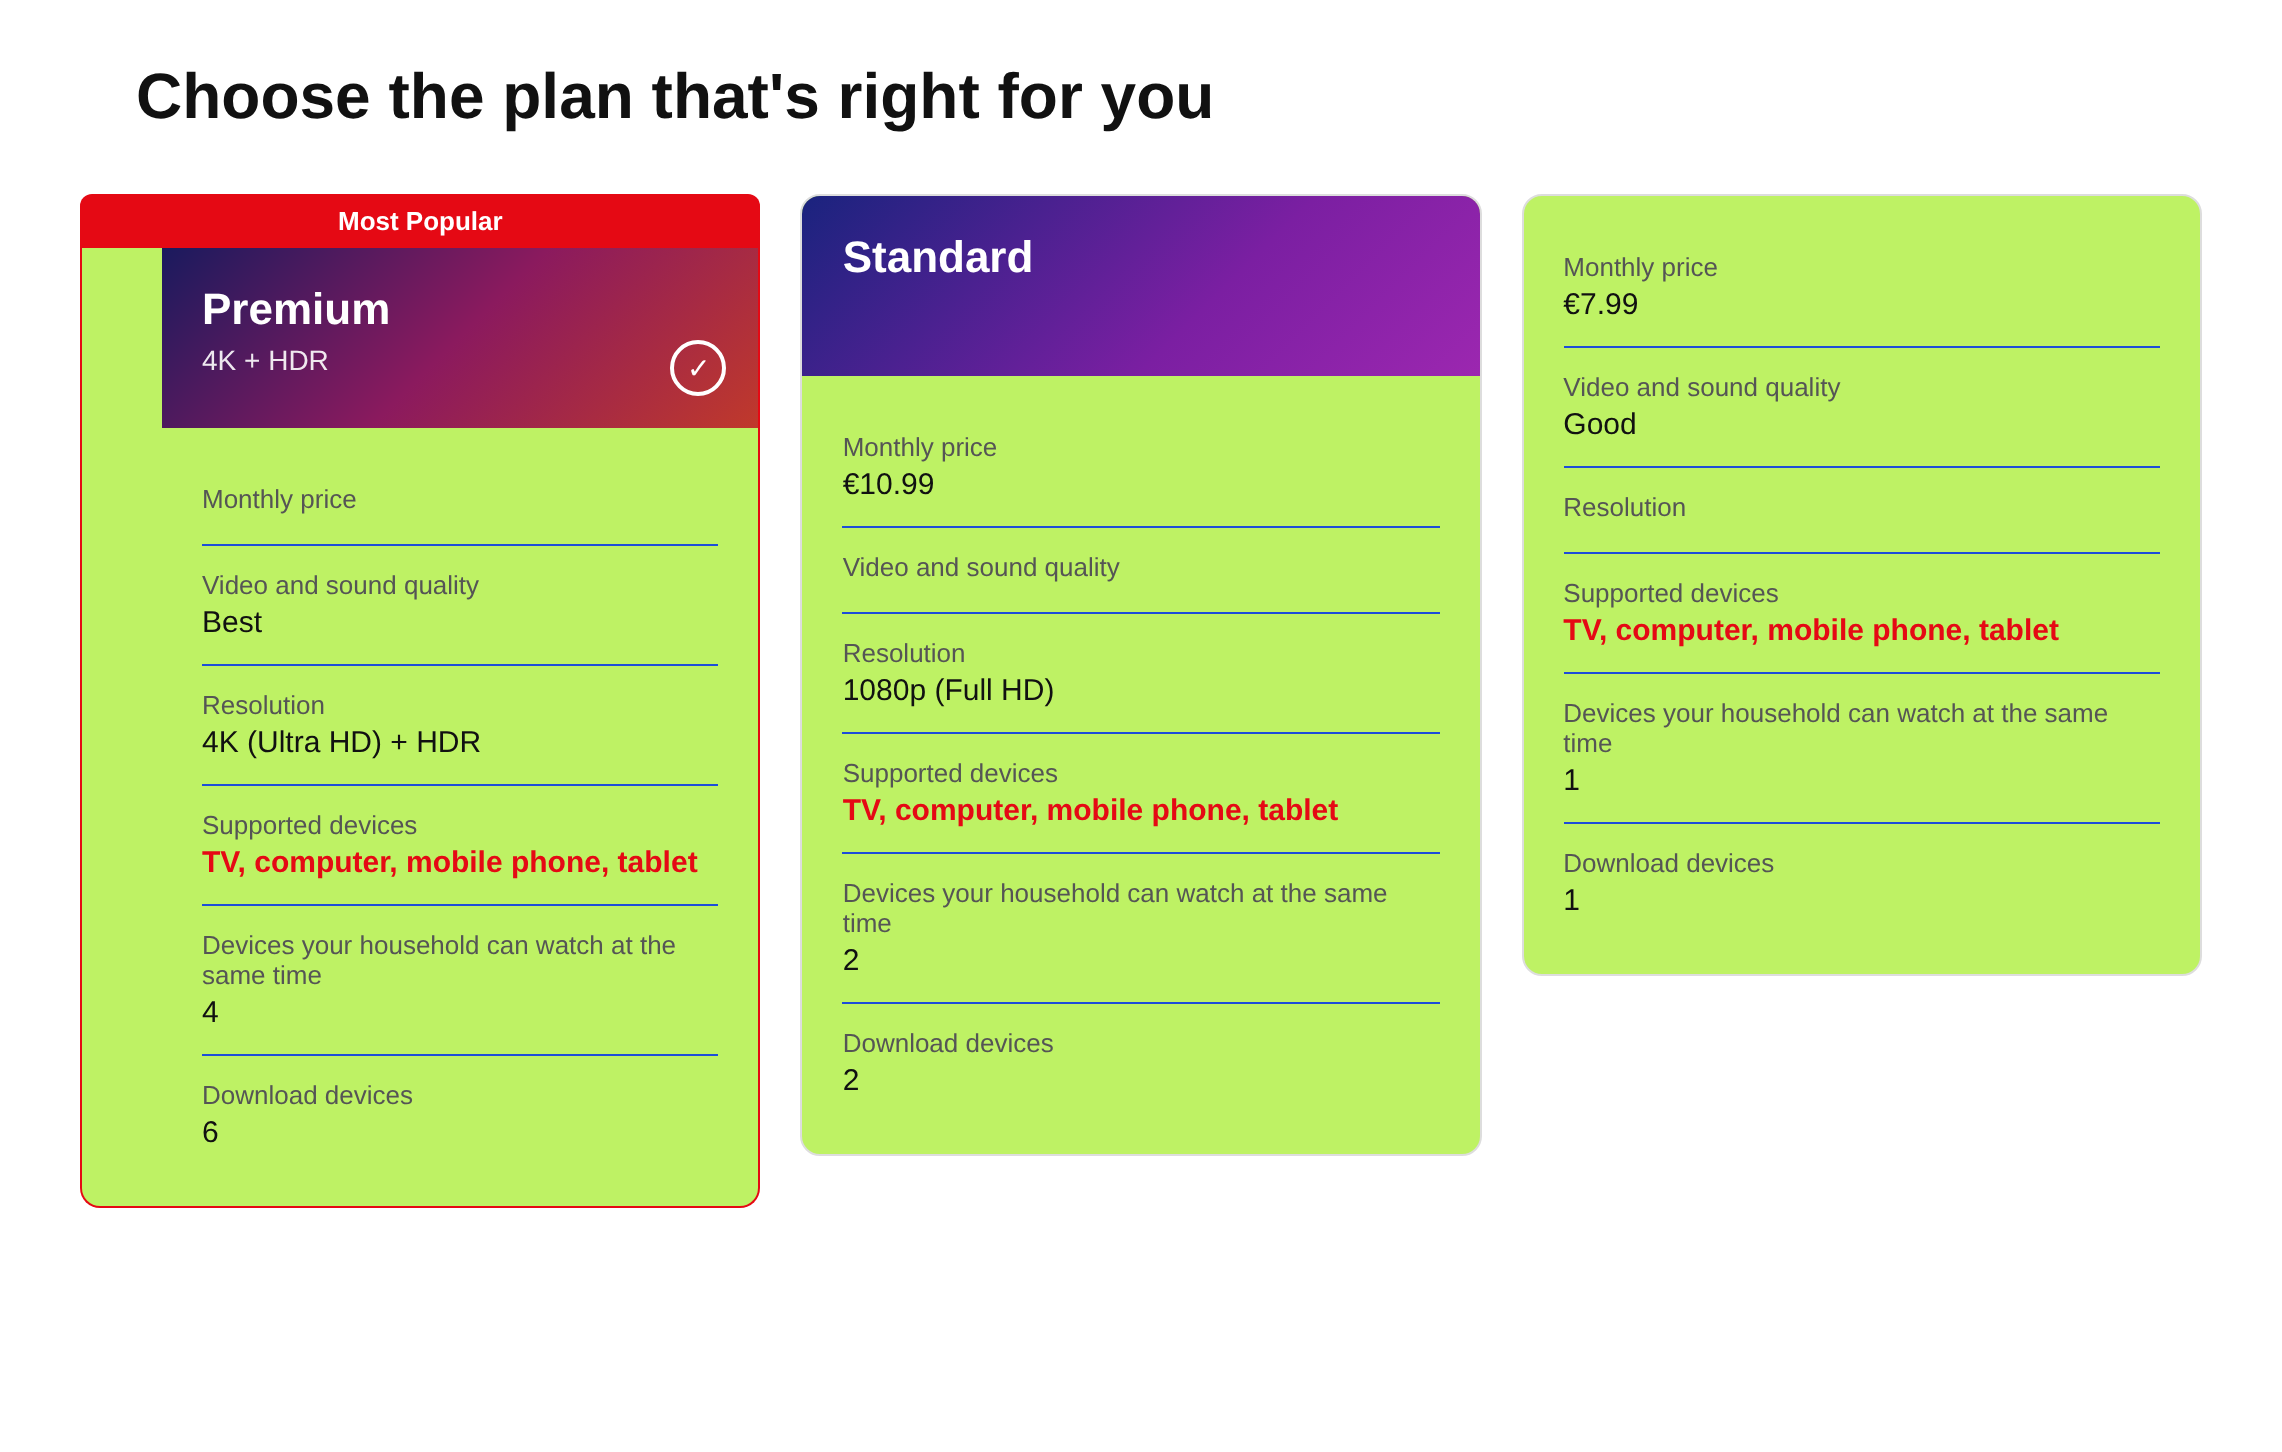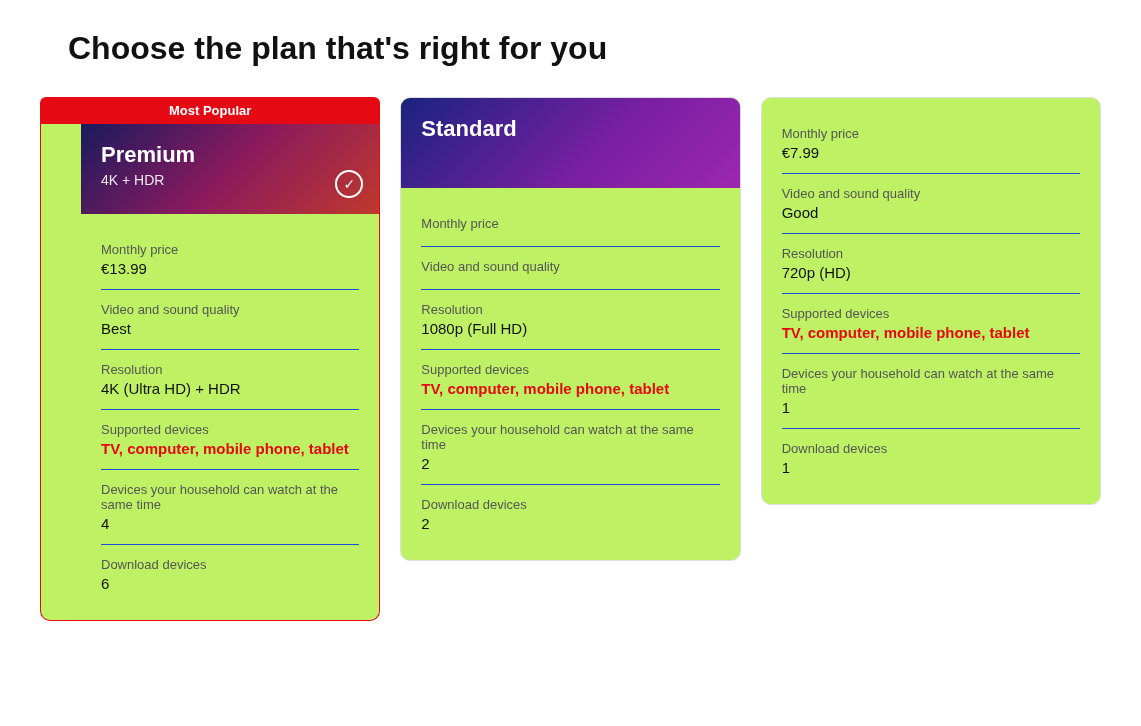--- a/index.html
+++ b/index.html
@@ -127,21 +127,20 @@
     <div class="most-popular-badge">Most Popular</div>
     <div class="plan-card has-badge selected">
       <div class="plan-header premium">
         <div class="plan-name">Premium</div>
         <div class="plan-resolution">4K + HDR</div>
         <div class="check-icon">✓</div>
       </div>
       <div class="plan-body">
         <div class="plan-row">
           <div class="row-label">Monthly price</div>
-          <div class="row-value">€13.99</div>
         </div>
         <div class="plan-row">
           <div class="row-label">Video and sound quality</div>
           <div class="row-value">Best</div>
         </div>
         <div class="plan-row">
           <div class="row-label">Resolution</div>
           <div class="row-value">4K (Ultra HD) + HDR</div>
         </div>
         <div class="plan-row">
@@ -161,20 +160,21 @@
   </div>
 
   <div class="plan-wrapper">
     <div class="plan-card">
       <div class="plan-header standard">
         <div class="plan-name">Standard</div>
       </div>
       <div class="plan-body">
         <div class="plan-row">
           <div class="row-label">Monthly price</div>
+          <div class="row-value">€10.99</div>
         </div>
         <div class="plan-row">
           <div class="row-label">Video and sound quality</div>
         </div>
         <div class="plan-row">
           <div class="row-label">Resolution</div>
           <div class="row-value">1080p (Full HD)</div>
         </div>
         <div class="plan-row">
           <div class="row-label">Supported devices</div>
@@ -198,21 +198,20 @@
         <div class="plan-row">
           <div class="row-label">Monthly price</div>
           <div class="row-value">€7.99</div>
         </div>
         <div class="plan-row">
           <div class="row-label">Video and sound quality</div>
           <div class="row-value">Good</div>
         </div>
         <div class="plan-row">
           <div class="row-label">Resolution</div>
-          <div class="row-value">720p (HD)</div>
         </div>
         <div class="plan-row">
           <div class="row-label">Supported devices</div>
           <div class="row-value devices">TV, computer, mobile phone, tablet</div>
         </div>
         <div class="plan-row">
           <div class="row-label">Devices your household can watch at the same time</div>
           <div class="row-value">1</div>
         </div>
         <div class="plan-row">

